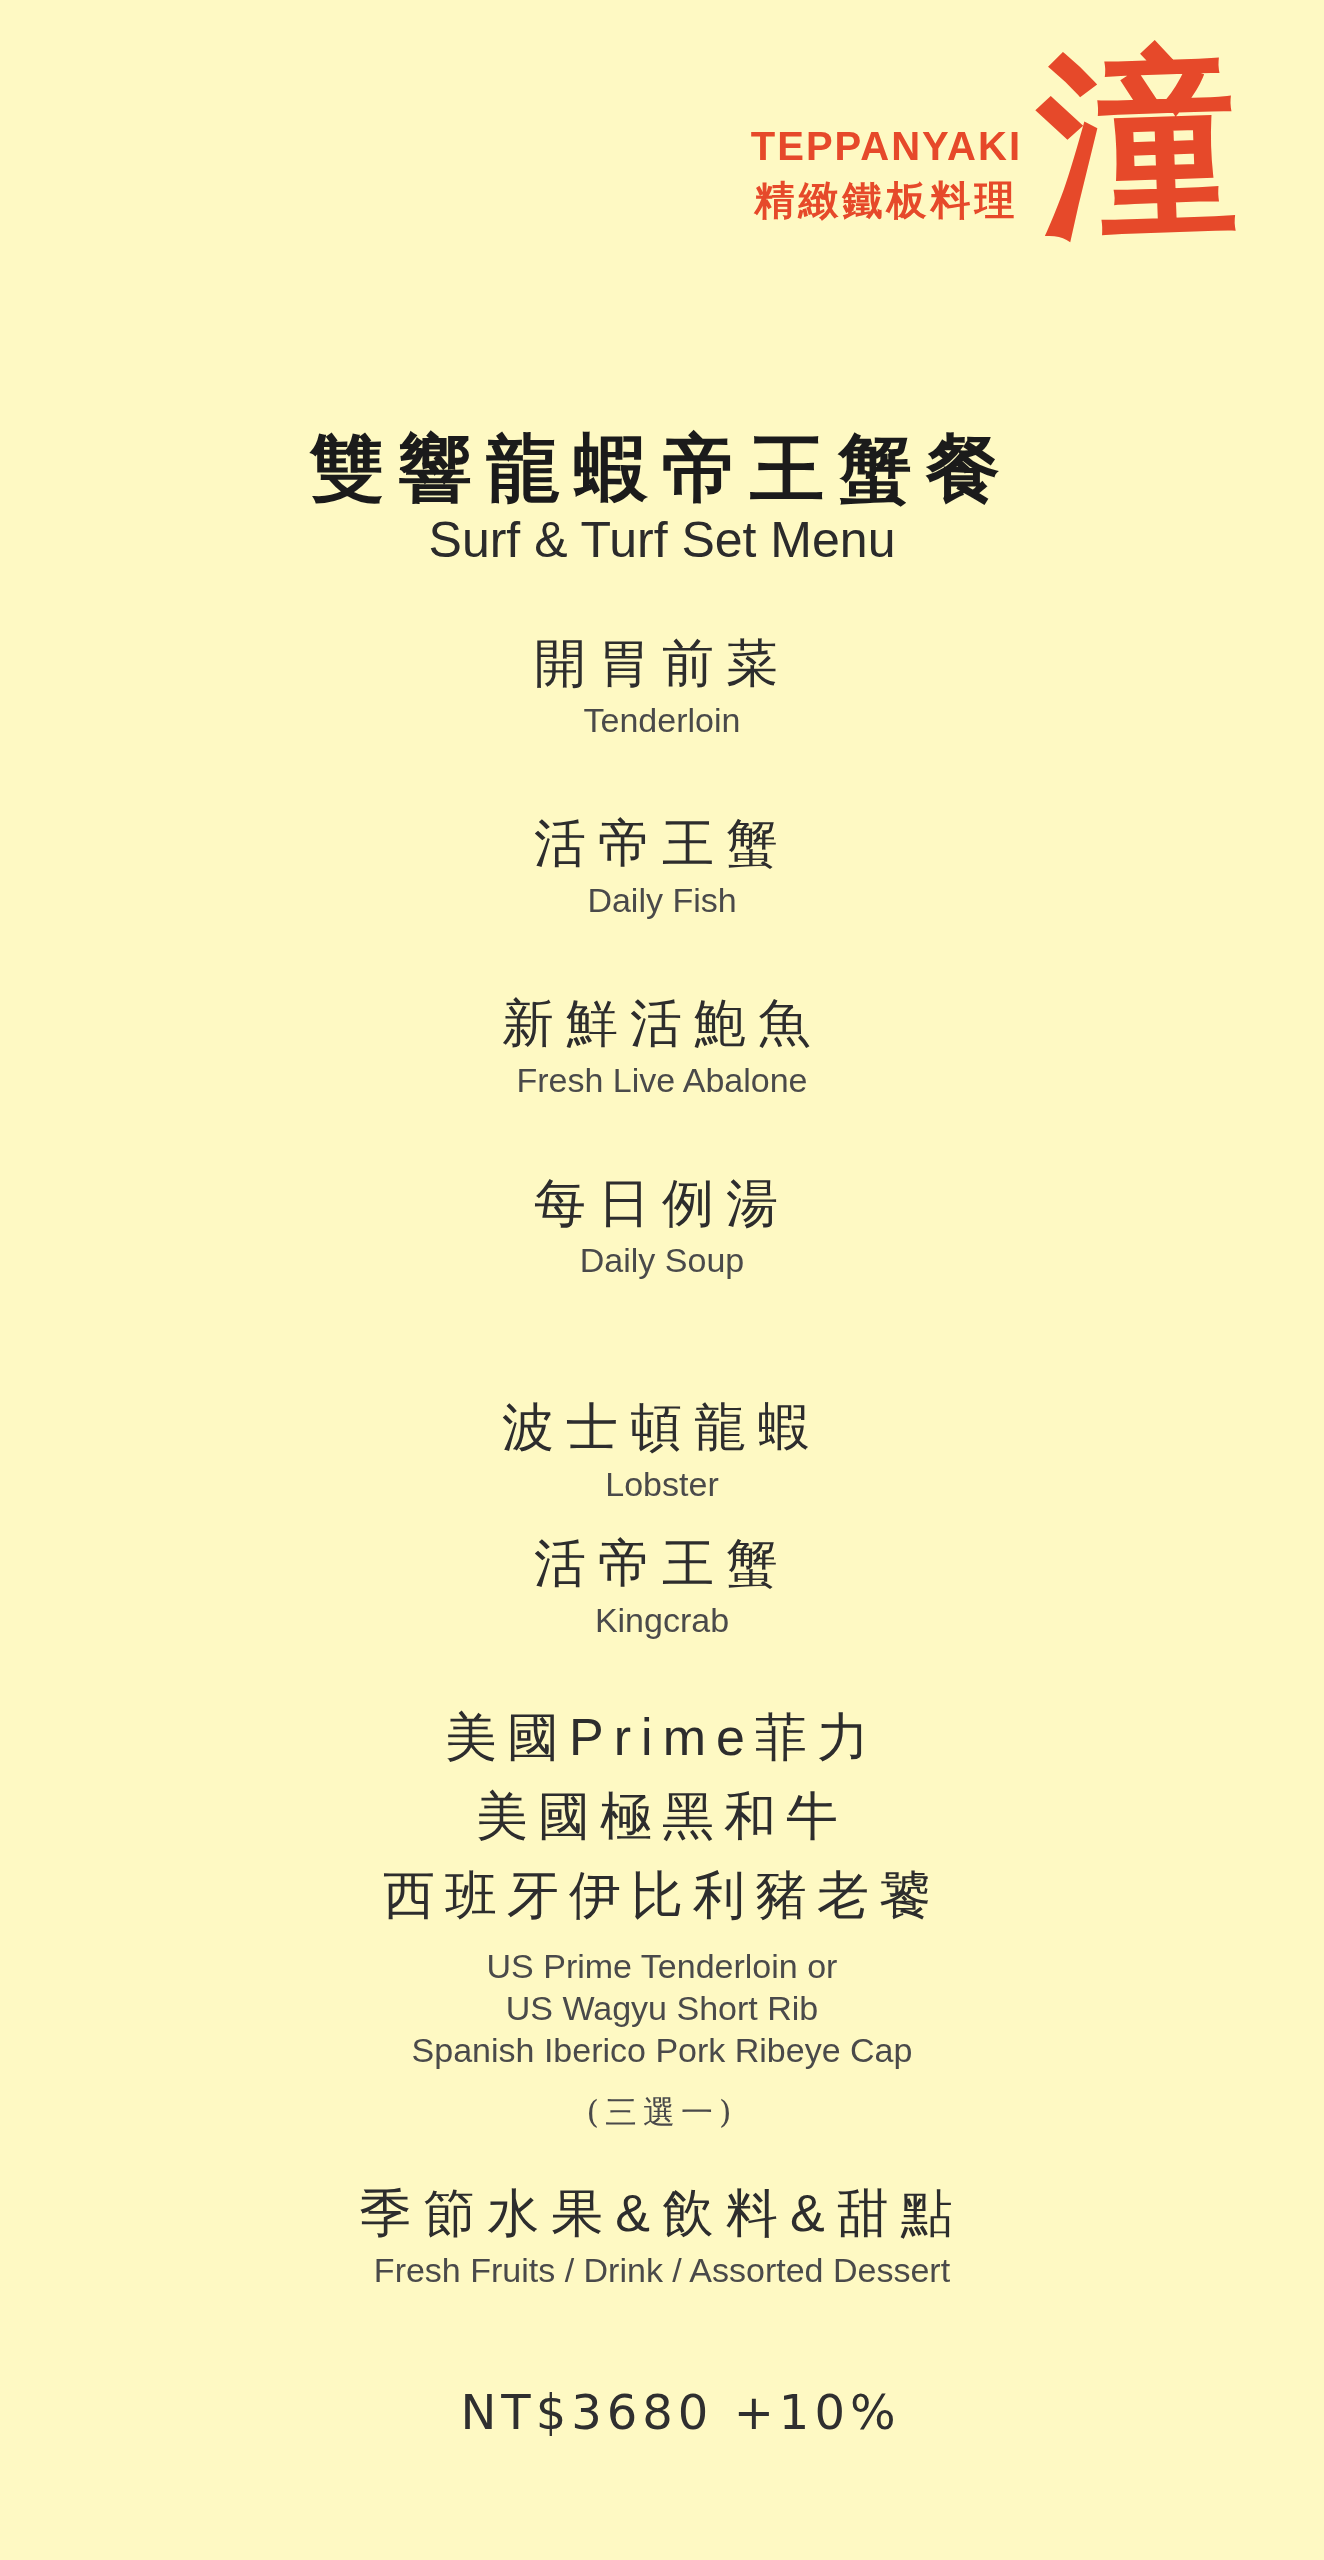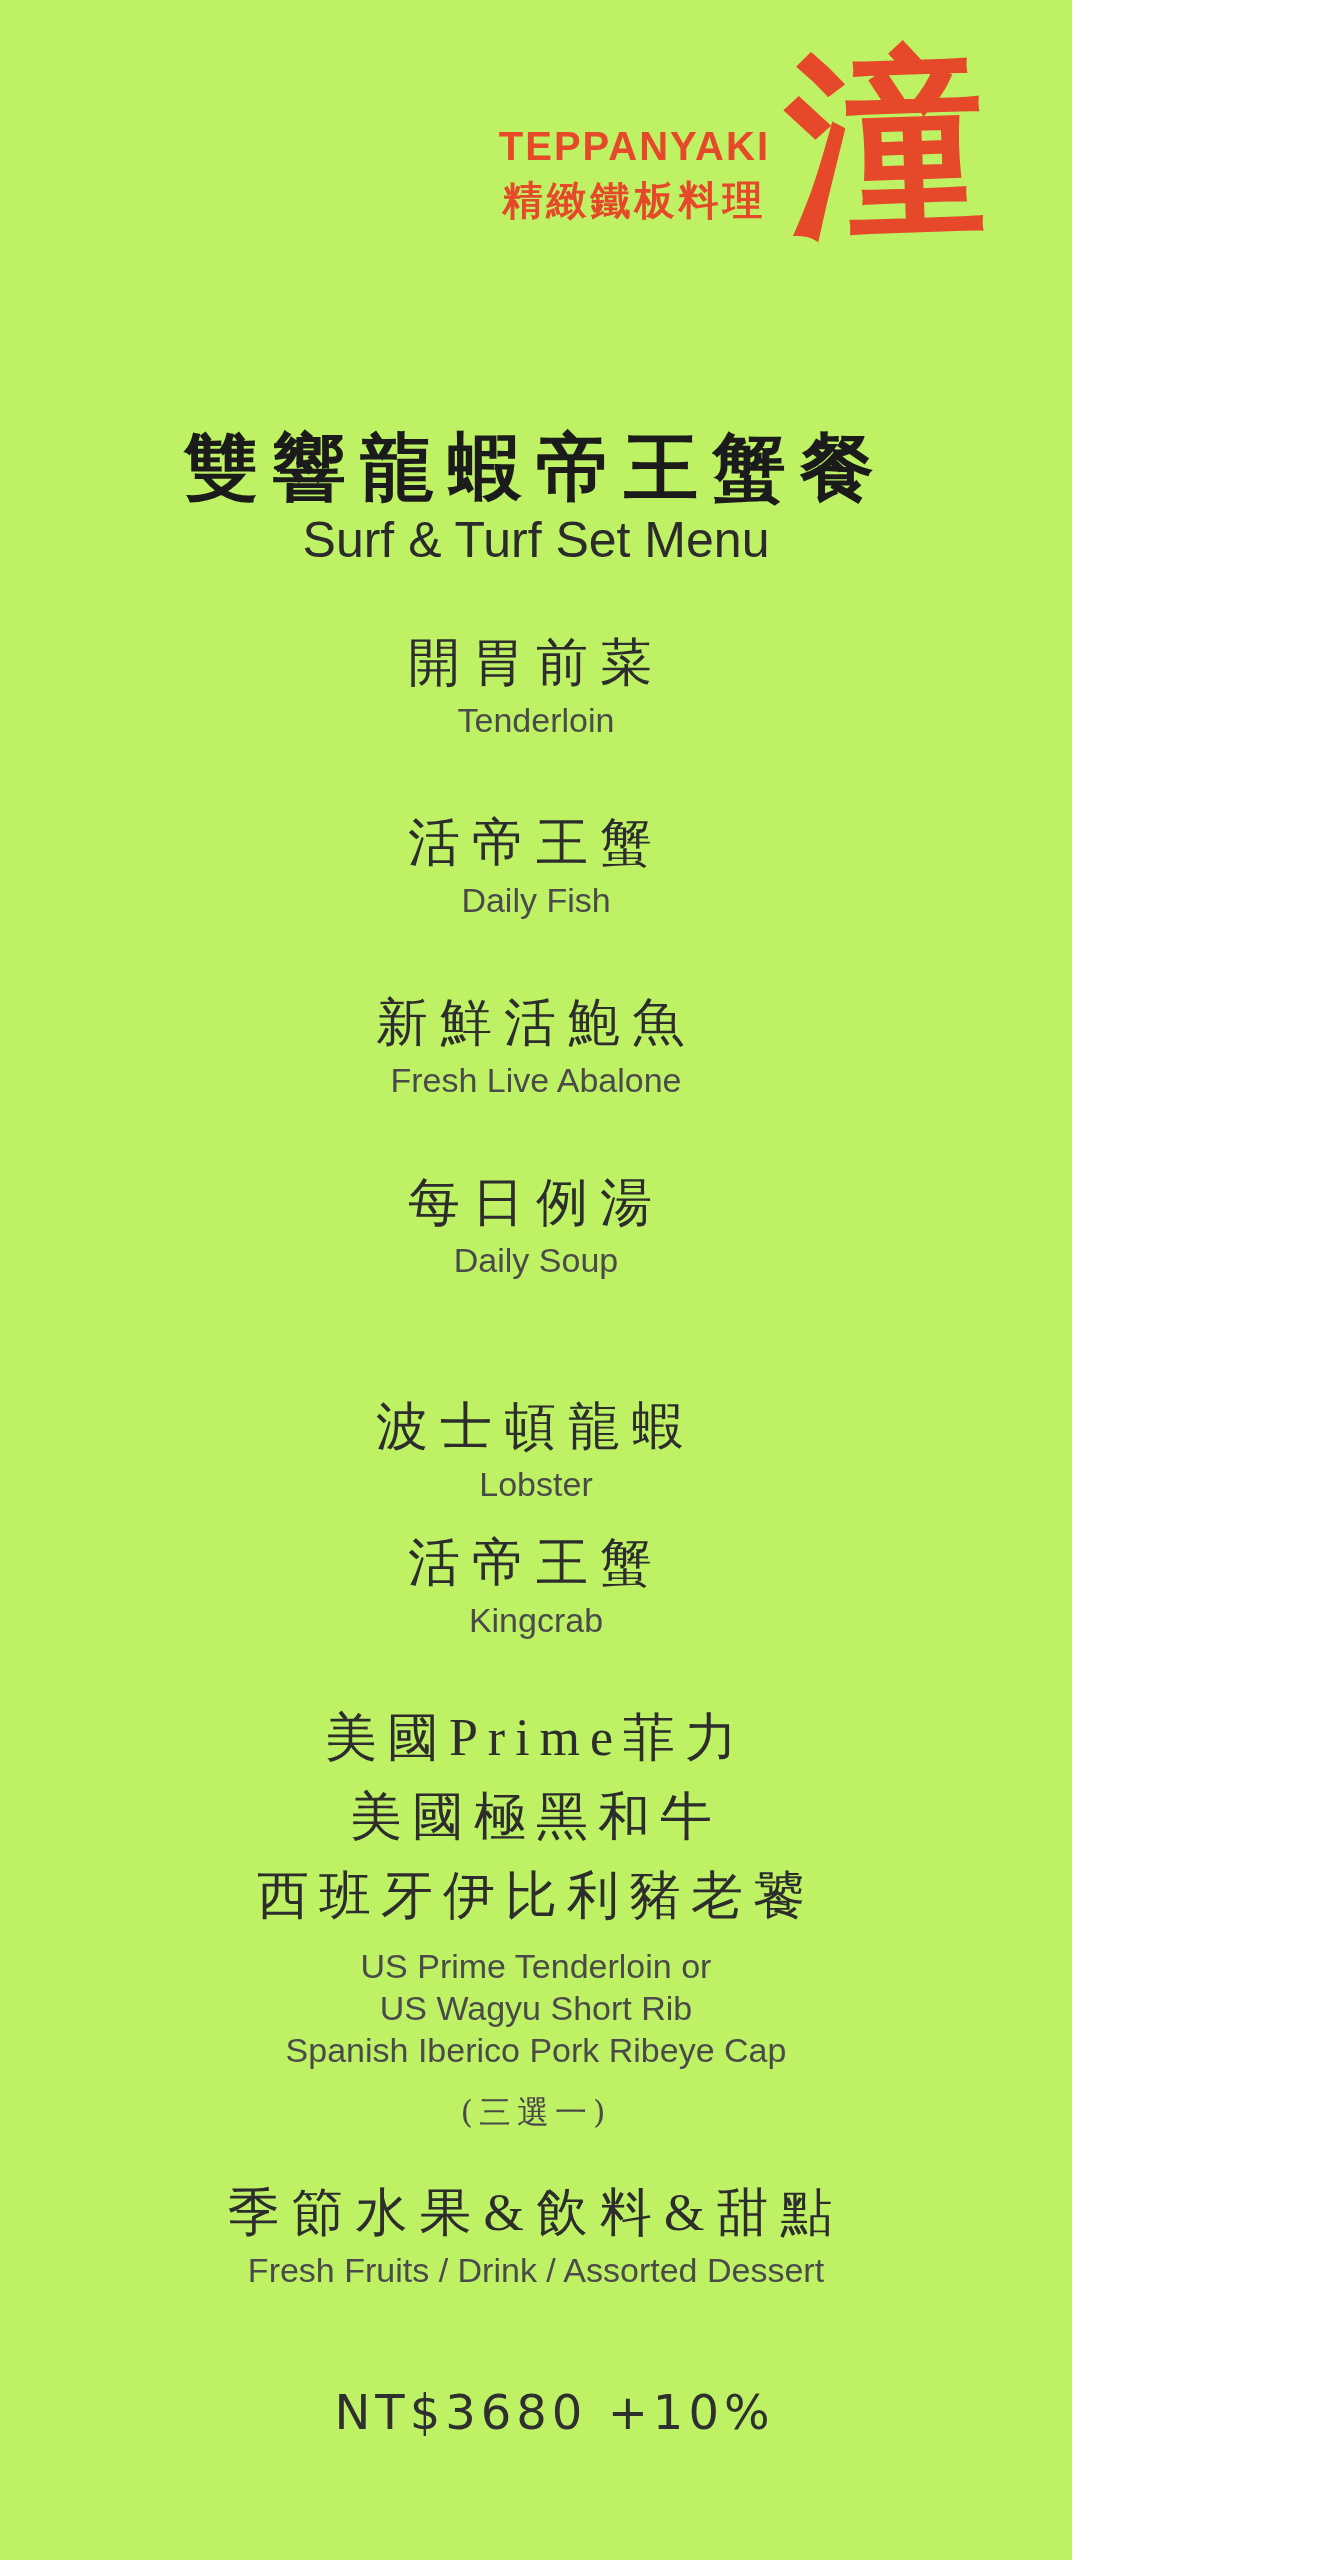--- a/index.html
+++ b/index.html
@@ -5,23 +5,23 @@
   :root{
     --red:#e6492a;
     --ink:#232323;
     --ink-soft:#2d2d2d;
     --gray:#4a4a4a;
   }
   *{margin:0;padding:0;box-sizing:border-box;}
   html,body{background:#ffffff;}
   .page{
     position:relative;
-    width:1072px;
+    width:1324px;
     height:2560px;
-    background:#bef264;
+    background:#fef9c3;
     overflow:hidden;
     font-family:"Liberation Sans", sans-serif;
   }
   
   .logo{
     position:absolute;
     top:44px;
     right:88px;
     display:flex;
     align-items:flex-end;
@@ -55,21 +55,21 @@
     transform:rotate(-2deg);
   }
   
   .block{
     position:absolute;
     left:0;
     width:100%;
     text-align:center;
   }
   .zh{
-    font-family:Liberation Serif, serif;
+    font-family:Liberation Sans, sans-serif;
     color:var(--ink-soft);
   }
   .title-zh{
     font-size:74px;
     font-weight:700;
     letter-spacing:14px;
     color:#1b1b1b;
     line-height:1.1;
   }
   .title-en{

